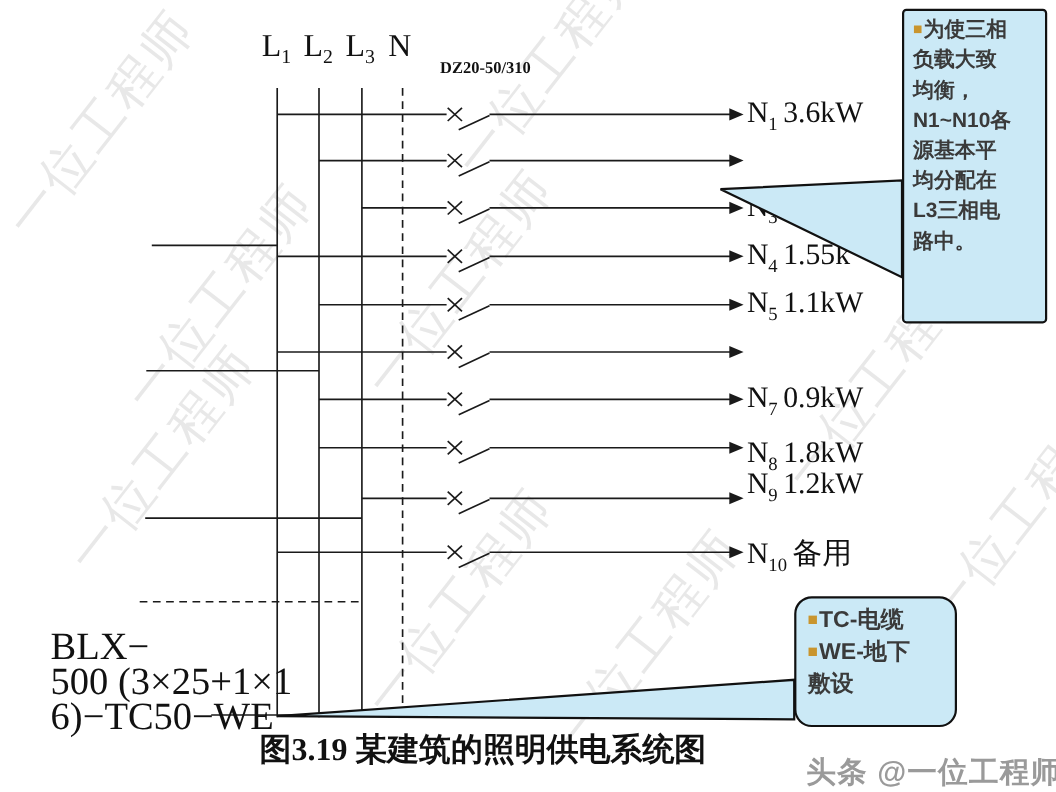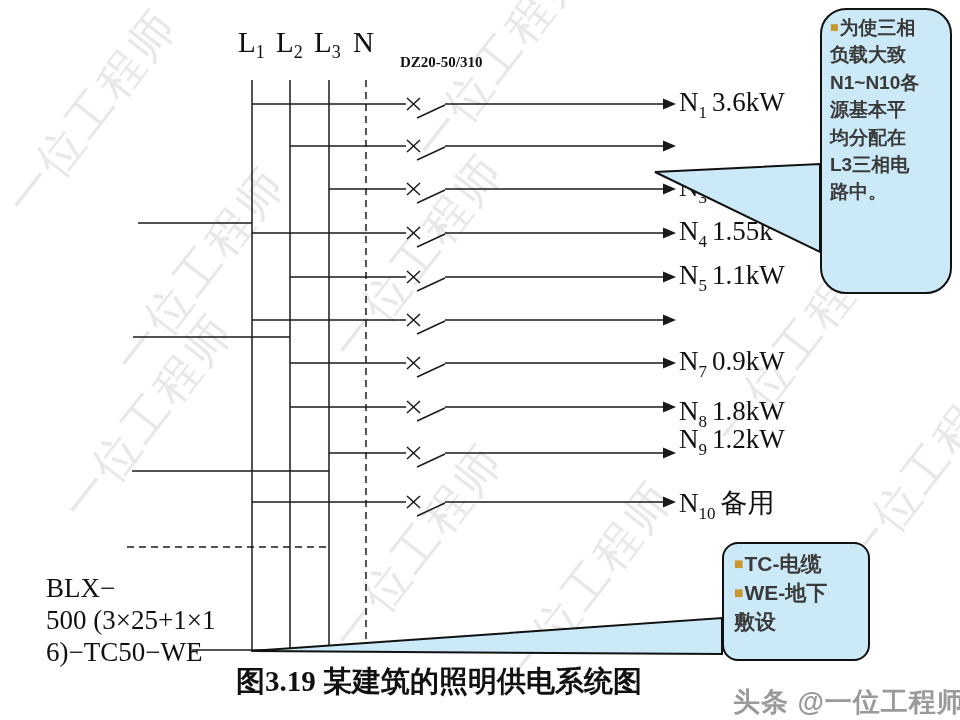--- a/index.html
+++ b/index.html
@@ -18,28 +18,28 @@
   
   .txt{position:absolute;z-index:2;color:#111;}
   .phase-label{font-size:29px;}
   .sub{font-size:18px;vertical-align:-6px;}
   .branch-label{font-size:27px;white-space:nowrap;}
   .branch-label .sub{font-size:17px;vertical-align:-7px;}
   .branch-label .val{margin-left:5px;}
   .branch-label.bold{font-weight:normal;}
   .breaker-model{font-size:15px;font-weight:bold;white-space:nowrap;}
   .params{font-size:28px;line-height:35px;white-space:nowrap;}
-  .feeder{font-size:27px;line-height:32px;white-space:nowrap;}
+  .feeder{font-size:35px;line-height:32px;white-space:nowrap;}
   .caption{font-size:29px;font-weight:bold;width:480px;text-align:left;white-space:nowrap;}
   .credit{font-family:"Liberation Sans","DejaVu Sans",sans-serif;font-size:27px;font-weight:bold;
           color:#9a9a9a;letter-spacing:1px;white-space:nowrap;}
   
   .callout{position:absolute;z-index:6;background:#cbe9f6;border:2px solid #111;
            font-family:"Liberation Sans","DejaVu Sans",sans-serif;font-weight:bold;color:#3a3a3a;}
-  .callout-top{left:820px;top:8px;width:132px;height:286px;border-radius:26px;
+  .callout-top{left:820px;top:8px;width:132px;height:286px;border-radius:4px;
                padding:4px 4px 4px 8px;font-size:19px;line-height:27.4px;box-sizing:border-box;}
   .callout-bottom{left:722px;top:542px;width:148px;height:119px;border-radius:16px;
                   padding:5px 6px 5px 10px;font-size:21px;line-height:29px;box-sizing:border-box;}
   .bullet{color:#c9952e;font-size:0.75em;vertical-align:2px;margin-right:1px;}
   .co-line{white-space:nowrap;}
 </style>
 </head>
 <body>
 
 <div class="stage">
@@ -182,20 +182,21 @@
   <div class="txt credit" style="left:733px;top:684px">头条 @一位工程师</div>
 
   <svg class="tails" width="960" height="720">
     <polygon points="655,172 820,164 820,252" fill="#cbe9f6" stroke="#111111" stroke-width="2"></polygon>
     <polygon points="252,651 722,618 722,654" fill="#cbe9f6" stroke="#111111" stroke-width="2"></polygon>
   </svg>
 
   <div class="callout callout-top">
     <div class="co-line"><span class="bullet">■</span><span>为使三相</span></div>
     <div class="co-line">负载大致</div>
+    <div class="co-line">均衡，</div>
     <div class="co-line">N1~N10各</div>
     <div class="co-line">源基本平</div>
     <div class="co-line">均分配在</div>
     <div class="co-line">L3三相电</div>
     <div class="co-line">路中。</div>
   </div>
 
   <div class="callout callout-bottom">
     <div class="co-line"><span class="bullet">■</span><span>TC-电缆</span></div>
     <div class="co-line"><span class="bullet">■</span><span>WE-地下</span></div>

